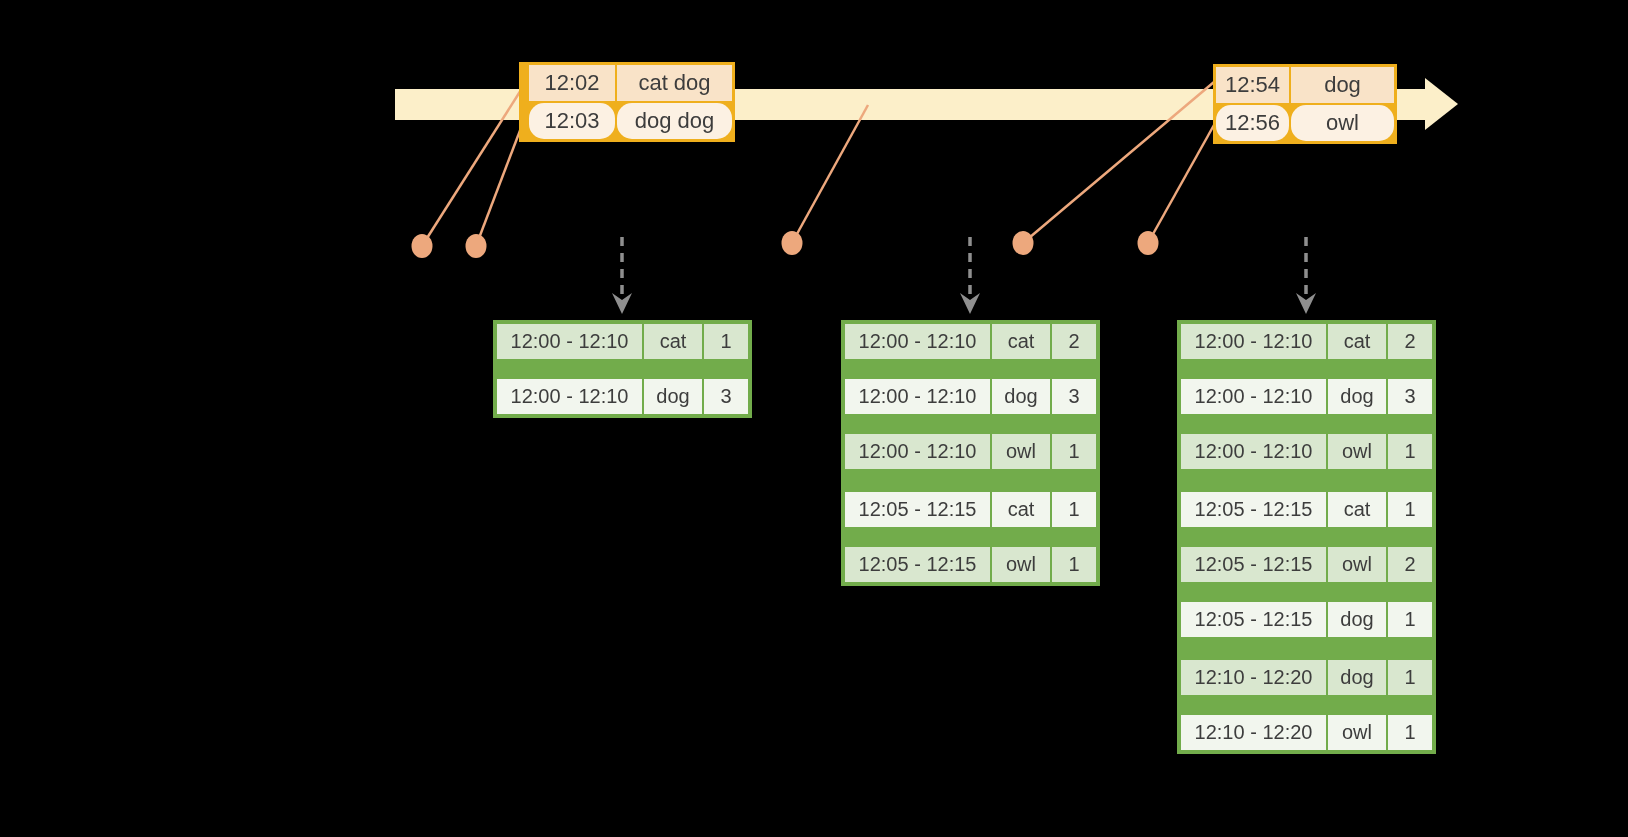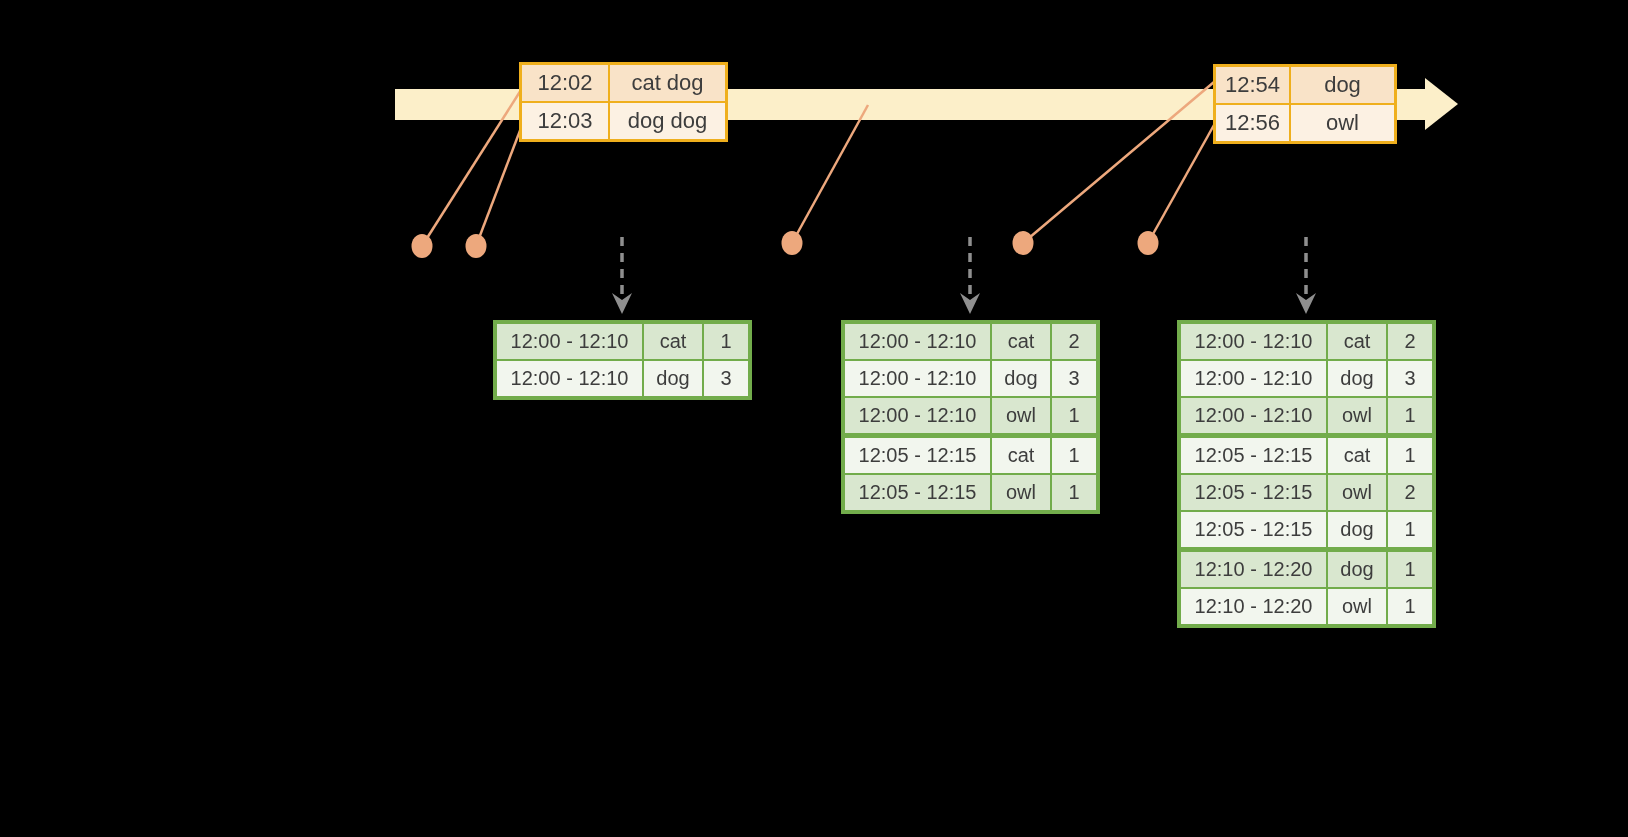--- a/index.html
+++ b/index.html
@@ -13,31 +13,31 @@
     position:relative;width:1628px;height:837px;background:var(--background);
     overflow:hidden;font-family:"Liberation Sans","DejaVu Sans",sans-serif;color:var(--text);
   }
   #shapes{position:absolute;left:0;top:0;width:1628px;height:837px;}
 
   
   .etable{
     position:absolute;display:grid;gap:2px;
     background:var(--event-border);border:3px solid var(--event-border);
   }
-  #etable0{left:519px;top:62px;grid-template-columns:86px 115px;grid-auto-rows:36px;}
+  #etable0{left:519px;top:62px;grid-template-columns:86px 115px;grid-auto-rows:36px;padding-left:7px;}
   #etable1{left:866px;top:84px;grid-template-columns:86px 114px;grid-auto-rows:33px;}
   #etable2{left:1213px;top:64px;grid-template-columns:73px 103px;grid-auto-rows:36px;}
   .ec{display:flex;align-items:center;justify-content:center;font-size:22px;}
   .erow-dark{background:var(--event-row-dark);}
-  .erow-light{background:var(--event-row-light);}
+  .erow-light{background:var(--event-row-light);border-radius:15px;}
   .erow-single{background:var(--event-row-single);}
 
   
   .gtable{
-    position:absolute;display:flex;flex-direction:column;gap:2px;
+    position:absolute;display:flex;flex-direction:column;gap:20px;
     background:var(--result-border);border:4px solid var(--result-border);
   }
   #gtableA{left:493px;top:320px;}
   #gtableB{left:841px;top:320px;}
   #gtableC{left:1177px;top:320px;}
   .grow{display:grid;grid-template-columns:145px 58px 44px;gap:2px;height:35px;}
   .grow.group-start{margin-top:3px;}
   .gc{display:flex;align-items:center;justify-content:center;font-size:20px;}
   .g-dark .gc{background:var(--result-row-dark);}
   .g-light .gc{background:var(--result-row-light);}

